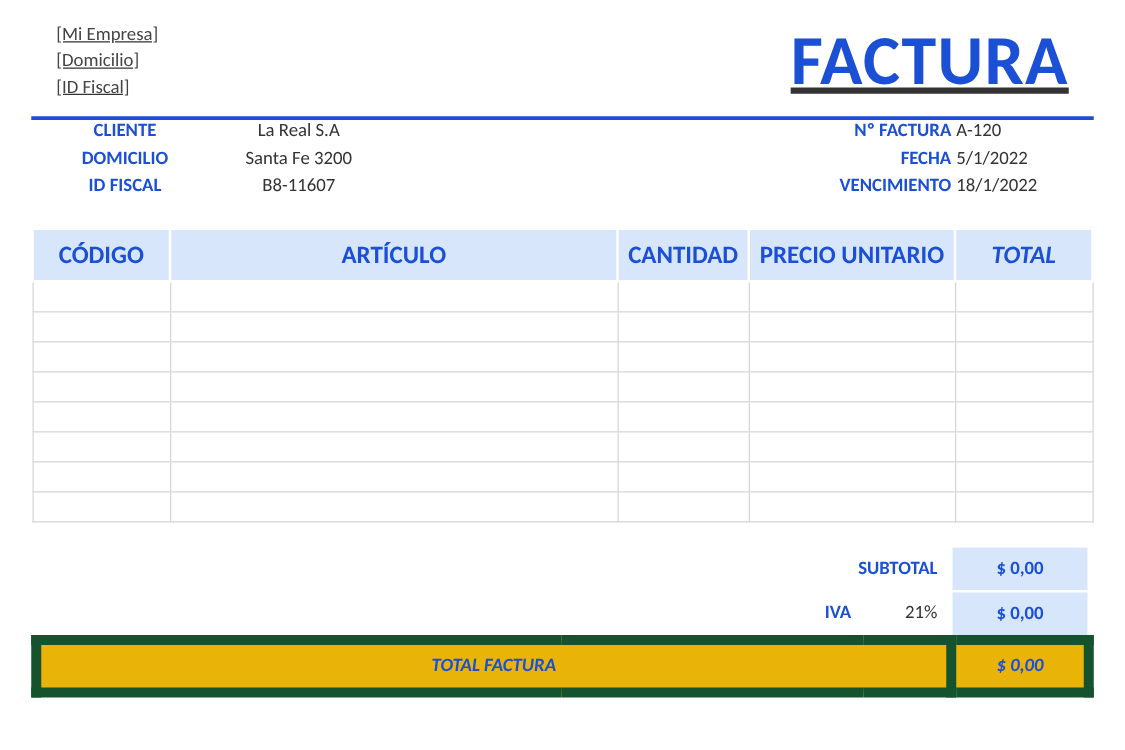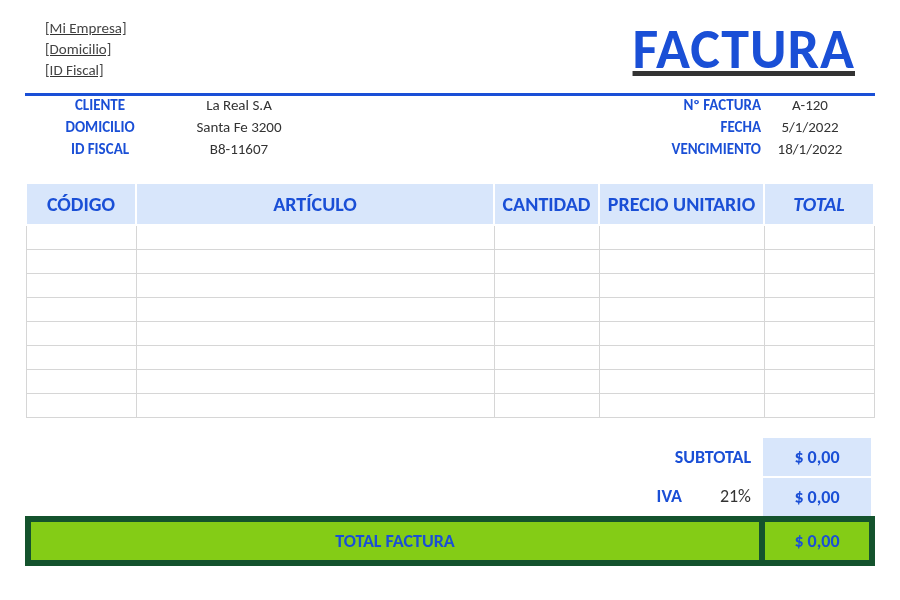--- a/index.html
+++ b/index.html
@@ -33,21 +33,21 @@
       padding: 0 20px;
       margin-bottom: 24px;
       gap: 13px;
     }
     .meta-block { display: grid; gap: 4px; }
     .meta-left { grid-template-columns: 110px 160px; }
     .meta-right { grid-template-columns: 140px 90px; }
     .meta-label { color: #1a4fd6; font-weight: 700; text-align: center; }
     .meta-label-right { color: #1a4fd6; font-weight: 700; text-align: right; }
     .meta-value { color: #333; text-align: center; }
-    .meta-value-c { color: #333; text-align: center; }
+    .meta-value-c { color: #333; }
 
     table.items {
       width: 100%;
       border-collapse: collapse;
     }
     table.items th {
       background: #d8e6fb;
       color: #1a4fd6;
       font-weight: 700;
       padding: 8px 6px;
@@ -66,32 +66,32 @@
     .col-total { width: 110px; font-style: italic; }
 
     .totals {
       margin-top: 18px;
       width: 100%;
       border-collapse: collapse;
     }
     .totals td {
       padding: 8px 10px;
       font-weight: 700;
-      font-size: 18px;
+      font-size: 15px;
     }
     .totals .label { color: #1a4fd6; text-align: right; }
     .totals .amt {
       background: #d8e6fb;
       color: #1a4fd6;
       text-align: center;
       width: 110px;
       border: 2px solid #fff;
     }
     .totals .pct { color: #333; text-align: right; font-weight: 400; width: 70px; }
-    .totals .grand td { background: #84cc16; border: 6px solid #14532d; }
+    .totals .grand td { background: #eab308; border: 8px solid #14532d; font-style: italic; }
     .totals .grand .label { text-align: center; }
     .spacer { width: 420px; }
   </style>
 </head>
 <body>
 
 <div class="header">
   <div class="company-info">
     <div>[Mi Empresa]</div>
     <div>[Domicilio]</div>

